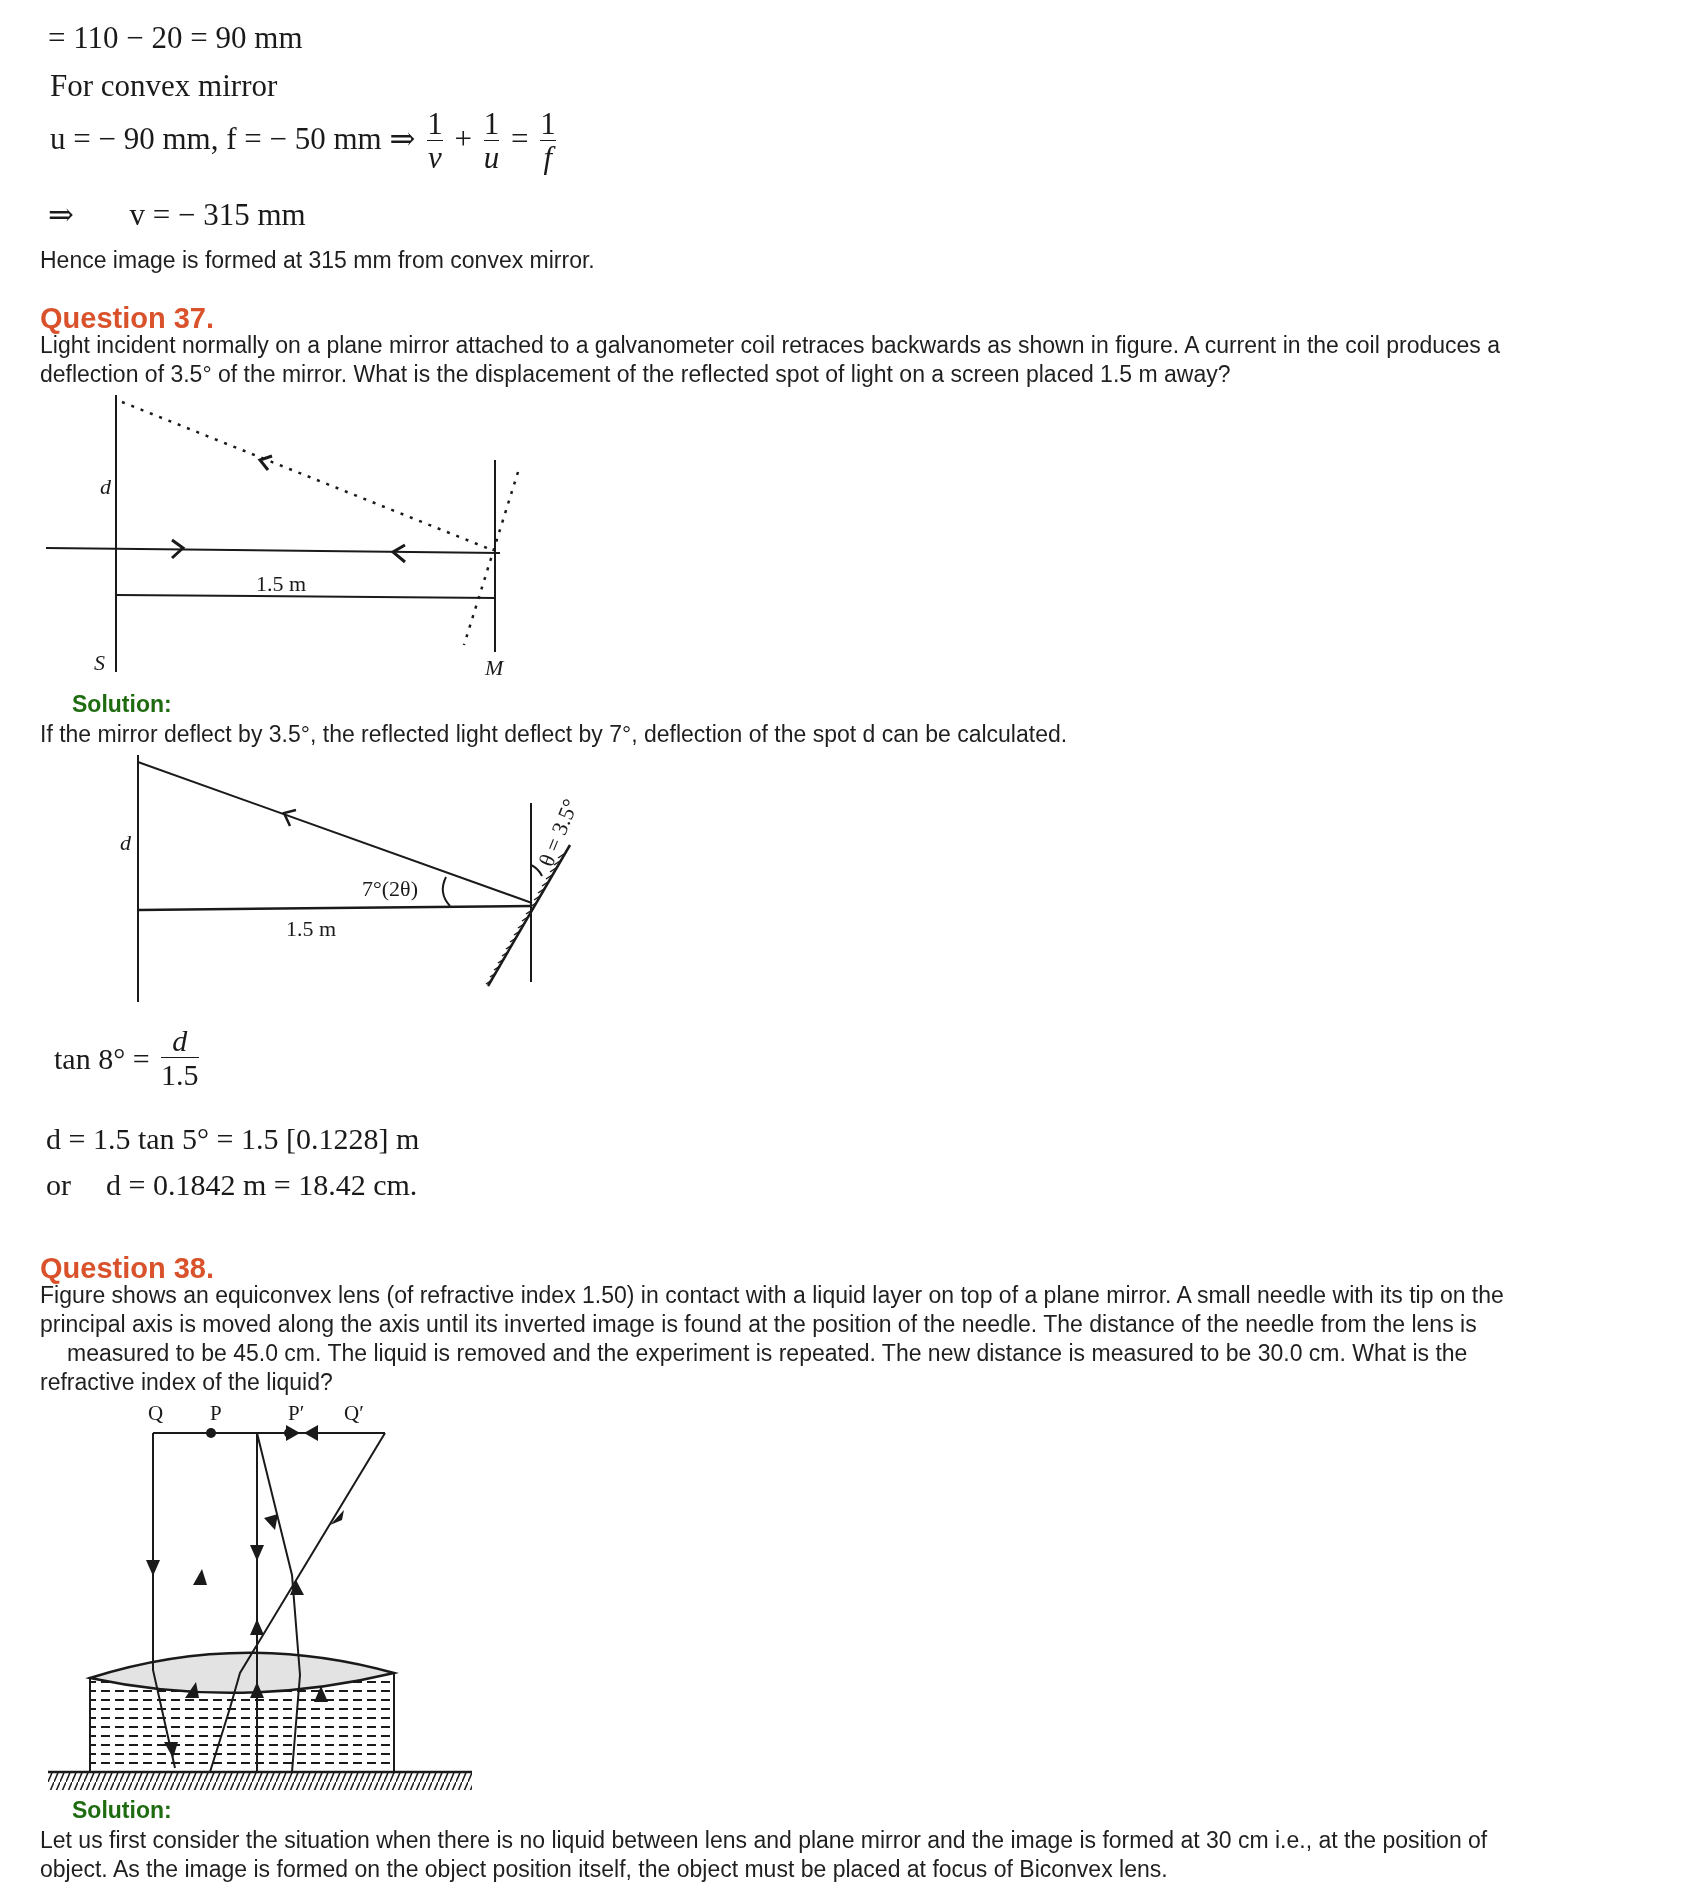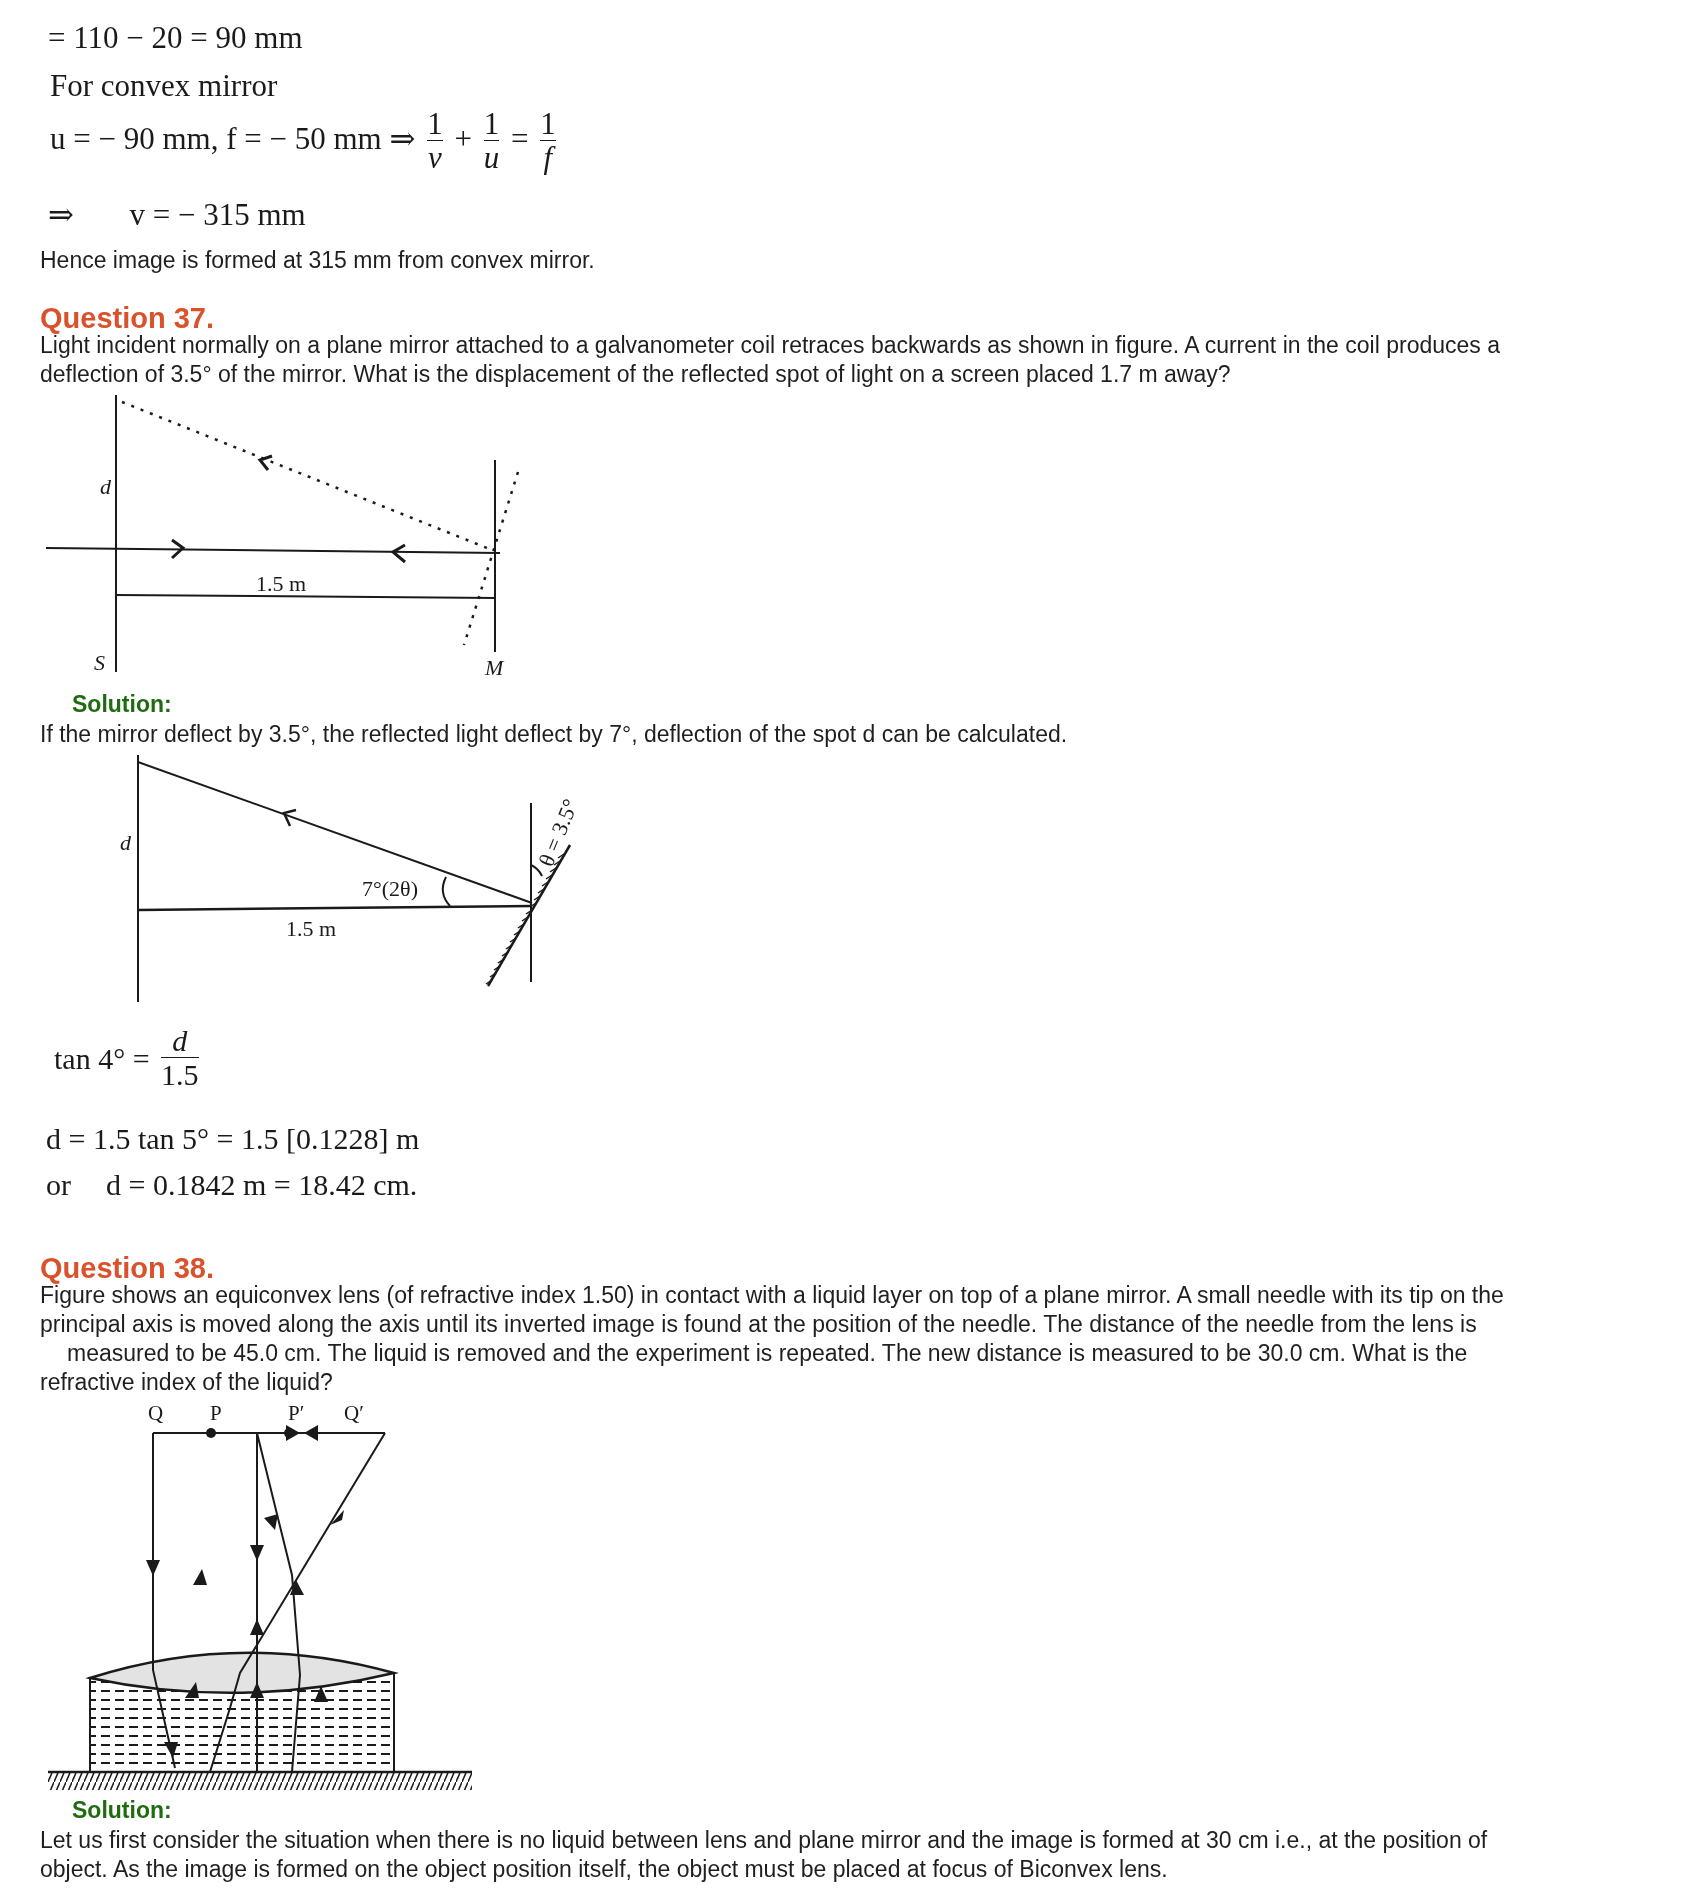--- a/index.html
+++ b/index.html
@@ -30,21 +30,21 @@
 </div>
 <div class="abs serif eq" style="left:48px; top:196px;">
   <span>⇒</span>
   <span style="display:inline-block; width:40px;"></span>
   <span>v = − 315 mm</span>
 </div>
 <div class="abs sans" style="left:40px; top:246px;">Hence image is formed at 315 mm from convex mirror.</div>
 
 <div class="abs qhead" style="left:40px; top:302px;">Question 37.</div>
 <div class="abs sans" style="left:40px; top:331px;">Light incident normally on a plane mirror attached to a galvanometer coil retraces backwards as shown in figure. A current in the coil produces a</div>
-<div class="abs sans" style="left:40px; top:360px;">deflection of 3.5° of the mirror. What is the displacement of the reflected spot of light on a screen placed 1.7 m away?</div>
+<div class="abs sans" style="left:40px; top:360px;">deflection of 3.5° of the mirror. What is the displacement of the reflected spot of light on a screen placed 1.5 m away?</div>
 
 <svg class="abs" style="left:30px; top:390px;" width="540" height="300">
   <g stroke="#1a1a1a" fill="none" stroke-width="2">
     <line x1="86" y1="5" x2="86" y2="282"></line>
     <line x1="16" y1="158" x2="470" y2="163"></line>
     <polyline points="142,150 153,158 142,168" stroke-width="3"></polyline>
     <polyline points="375,155 363,162 375,172" stroke-width="3"></polyline>
     <line x1="86" y1="205" x2="466" y2="208"></line>
     <line x1="465" y1="70" x2="465" y2="262"></line>
     <line x1="92" y1="12" x2="462" y2="160" stroke-dasharray="3 7" stroke-width="2.5"></line>
@@ -92,21 +92,21 @@
       <line x1="470" y1="111" x2="464" y2="115"></line>
     <line x1="474" y1="104" x2="468" y2="108"></line>
   </g>
   <text x="30" y="100" font-size="22" font-style="italic">d</text>
   <text x="196" y="186" font-size="22">1.5 m</text>
   <text x="272" y="146" font-size="22">7°(2θ)</text>
   <text x="0" y="0" font-size="22" transform="translate(462,118) rotate(-68)">θ = 3.5°</text>
 </svg>
 
 <div class="abs serif" style="left:54px; top:1025px; font-size:30px; white-space:nowrap;">
-  <span style="vertical-align:middle;">tan 4° =</span>
+  <span style="vertical-align:middle;">tan 8° =</span>
   <span class="frac"><span class="num" style="font-style:italic;">d</span><span class="den" style="font-style:normal;">1.5</span></span>
 </div>
 <div class="abs serif" style="left:46px; top:1122px; font-size:30px; white-space:nowrap;">d = 1.5 tan 5° = 1.5 [0.1228] m</div>
 <div class="abs serif" style="left:46px; top:1168px; font-size:30px; white-space:nowrap;">
   <span>or</span>
   <span style="display:inline-block; width:20px;"></span>
   <span>d = 0.1842 m = 18.42 cm.</span>
 </div>
 
 <div class="abs qhead" style="left:40px; top:1252px;">Question 38.</div>

